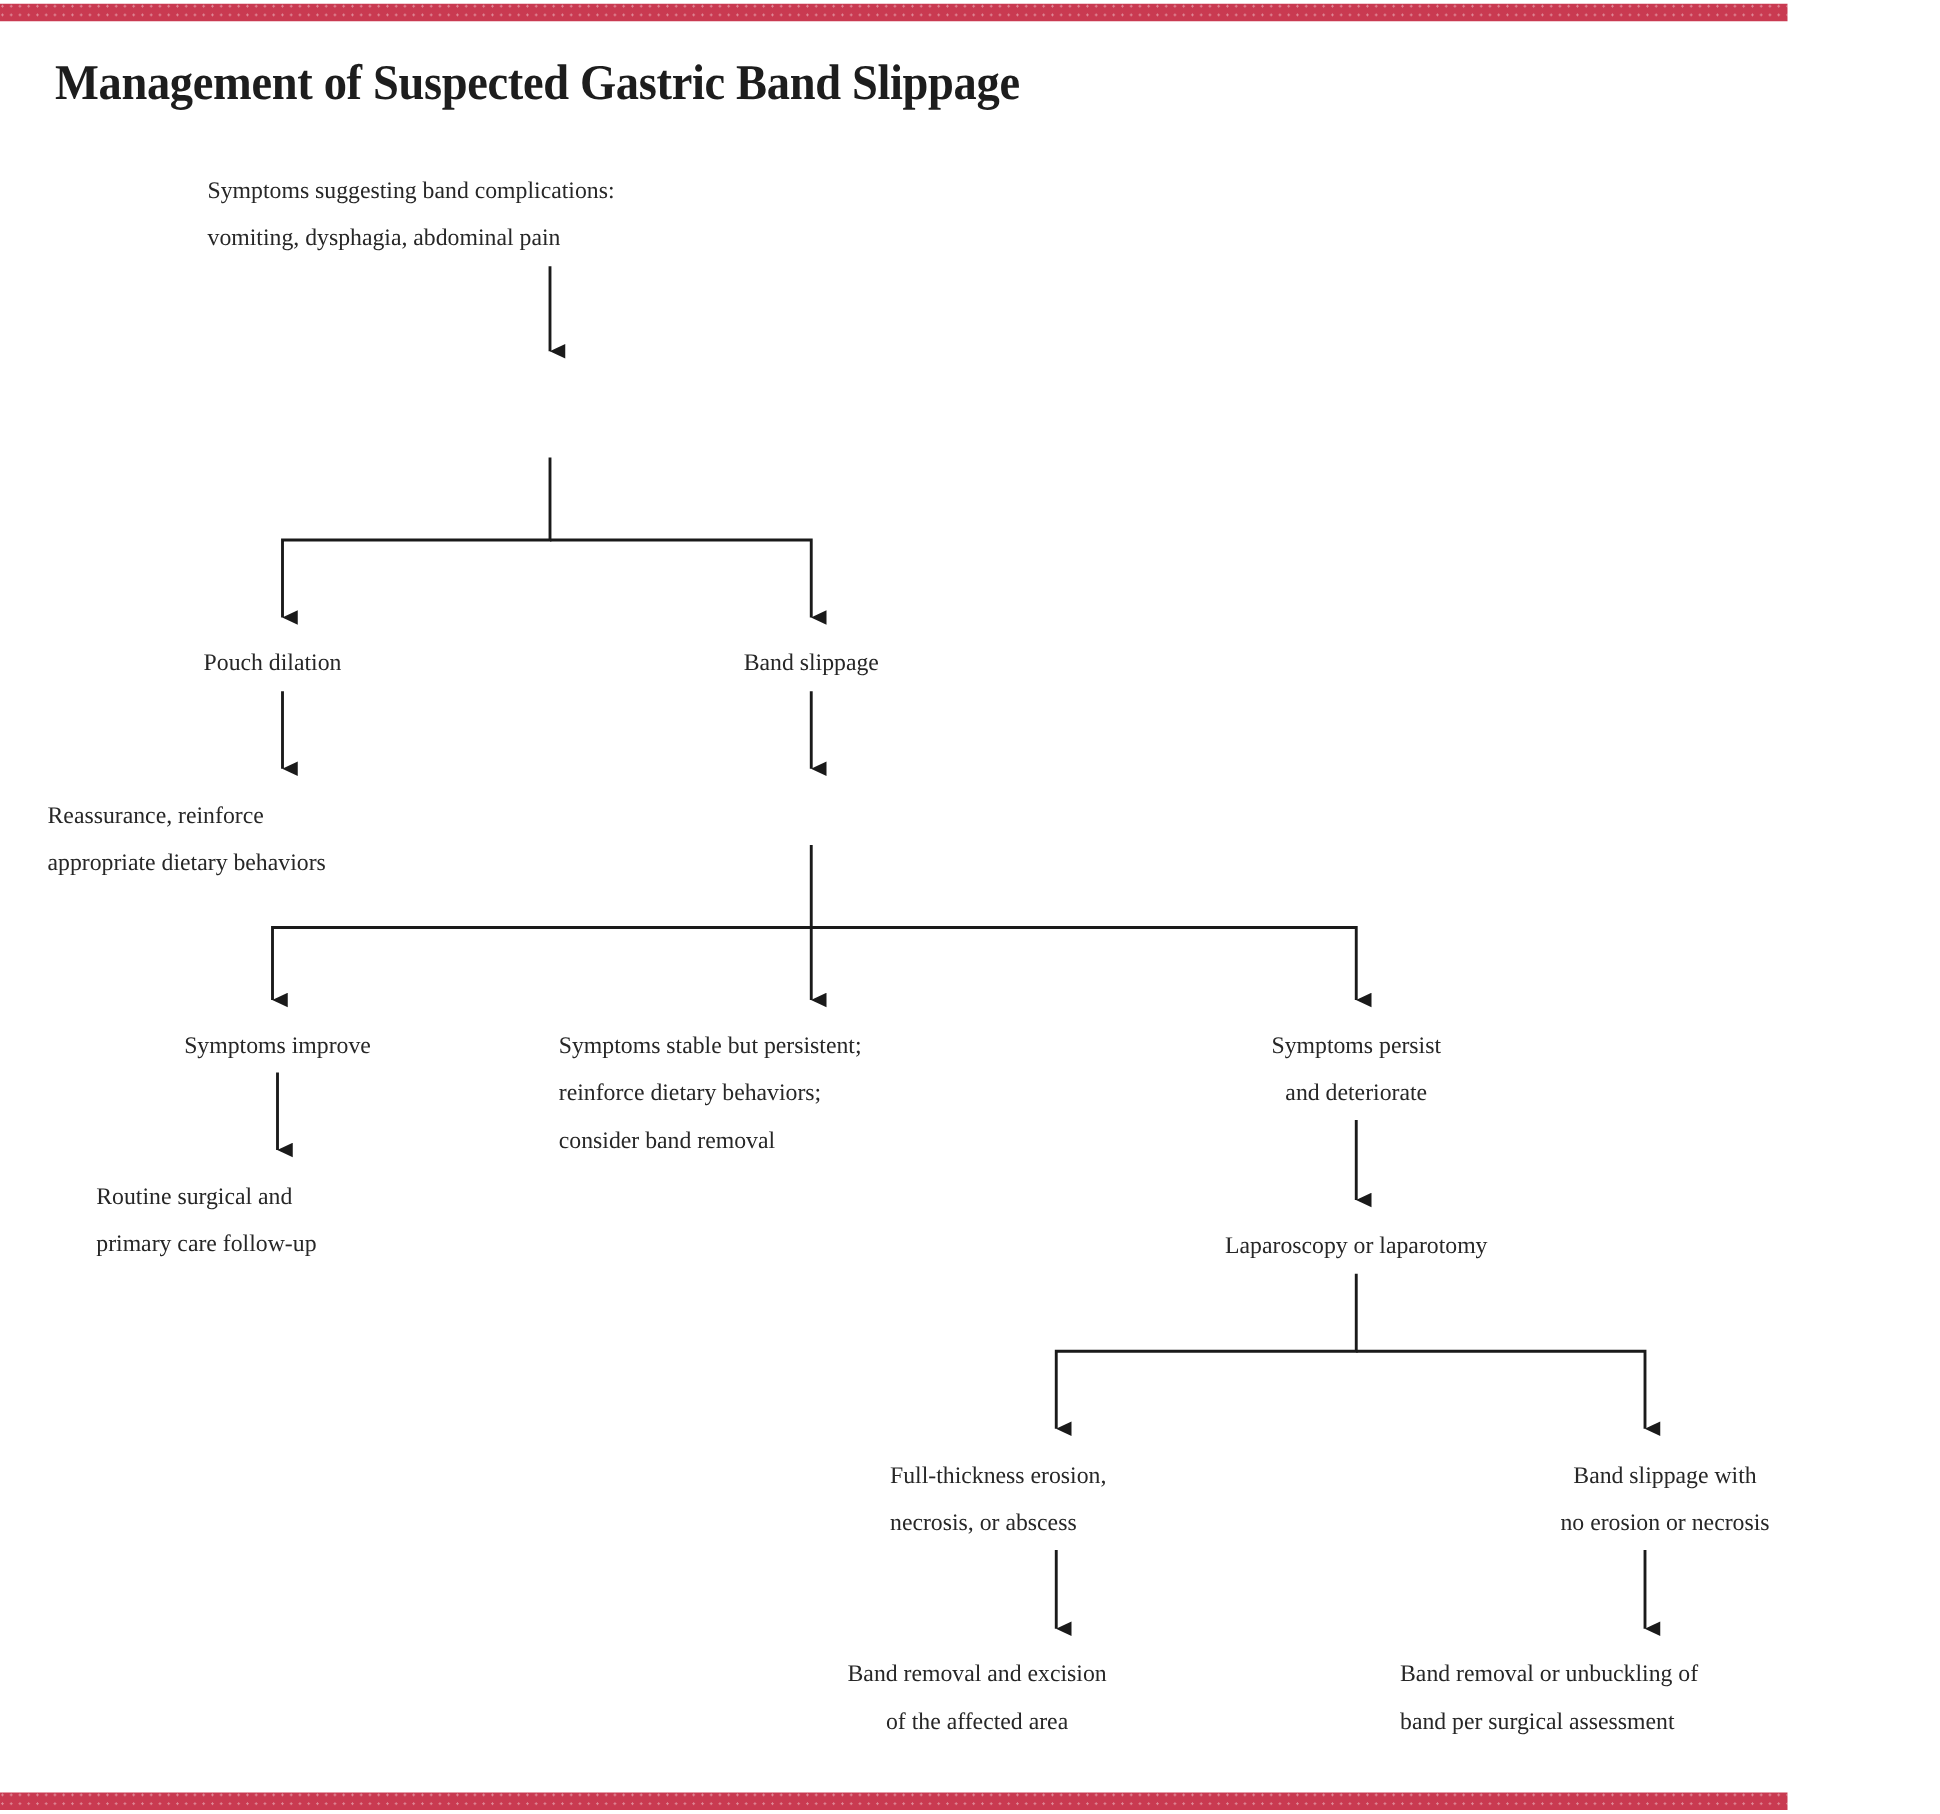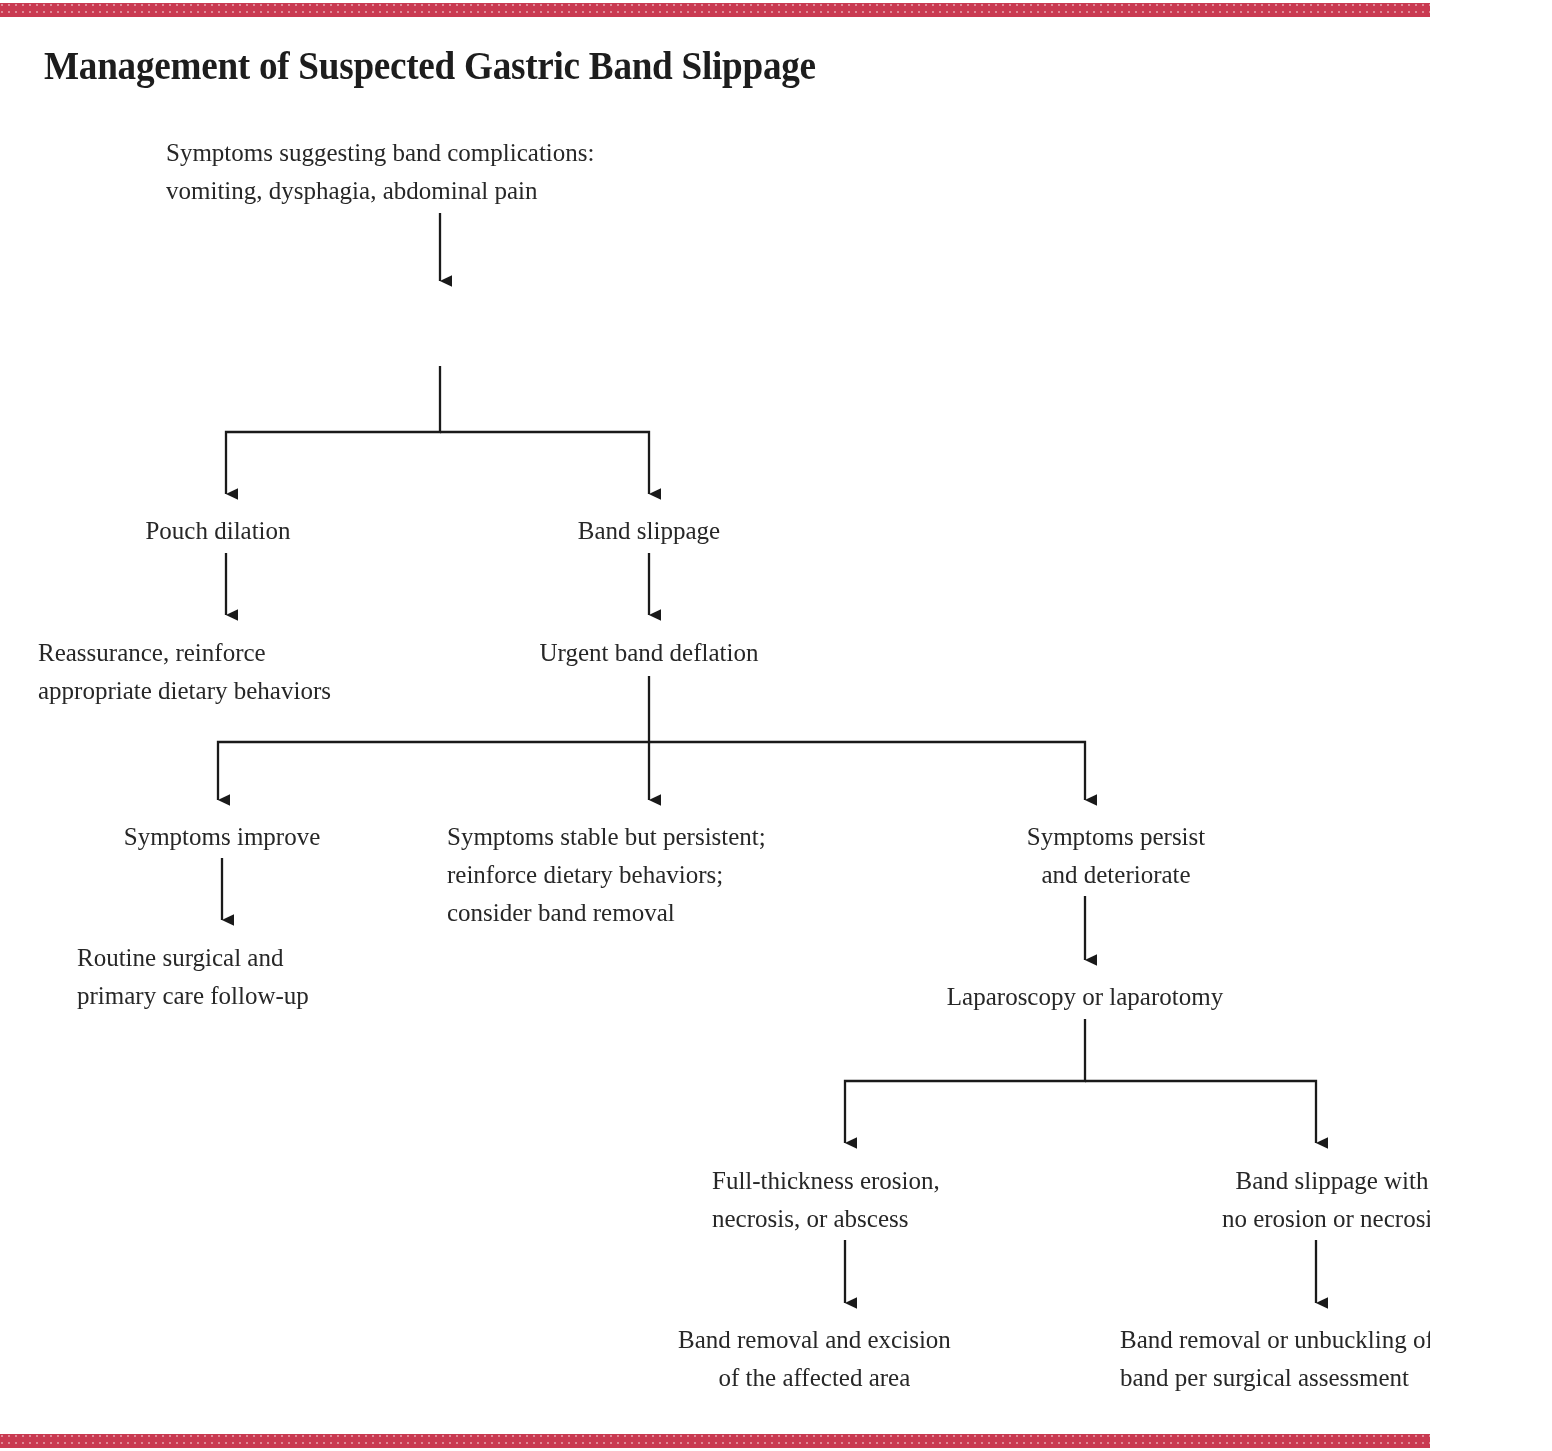--- a/index.html
+++ b/index.html
@@ -47,21 +47,21 @@
     left: 0;
     top: 0;
     width: 1552px;
     height: 1451px;
     pointer-events: none;
   }
 
   .node {
     position: absolute;
     color: #272727;
-    font-size: 25px;
+    font-size: 19px;
     line-height: 38px;
     font-weight: 400;
     white-space: pre;
   }
   .node.center { text-align: center; transform: translateX(-50%); }
   .node.left   { text-align: left; }
 </style>
 </head>
 <body>
 
@@ -108,26 +108,25 @@
       <path d="M1316,1240 L1316,1303"></path>
     </g>
   </svg>
 
   <div class="node left" style="left:166px; top:134px;">Symptoms suggesting band complications:
 vomiting, dysphagia, abdominal pain</div>
   <div class="node center" style="left:218px; top:512px;">Pouch dilation</div>
   <div class="node center" style="left:649px; top:512px;">Band slippage</div>
   <div class="node left" style="left:38px;  top:634px;">Reassurance, reinforce
 appropriate dietary behaviors</div>
-  <div class="node center" style="left:649px; top:634px;">Urgent band deflation</div>
   <div class="node center" style="left:222px; top:818px;">Symptoms improve</div>
   <div class="node left" style="left:447px; top:818px;">Symptoms stable but persistent;
 reinforce dietary behaviors;
 consider band removal</div>
-  <div class="node center" style="left:1085px;top:818px;margin-left:31px;">Symptoms persist
+  <div class="node center" style="left:1085px;top:818px;">Symptoms persist
 and deteriorate</div>
   <div class="node center" style="left:1085px;top:978px;">Laparoscopy or laparotomy</div>
   <div class="node left" style="left:77px;  top:939px;">Routine surgical and
 primary care follow-up</div>
   <div class="node left" style="left:712px; top:1162px;">Full-thickness erosion,
 necrosis, or abscess</div>
   <div class="node center" style="left:1332px;top:1162px;">Band slippage with
 no erosion or necrosis</div>
   <div class="node left" style="left:678px; top:1321px;text-align:center;">Band removal and excision
 of the affected area</div>

